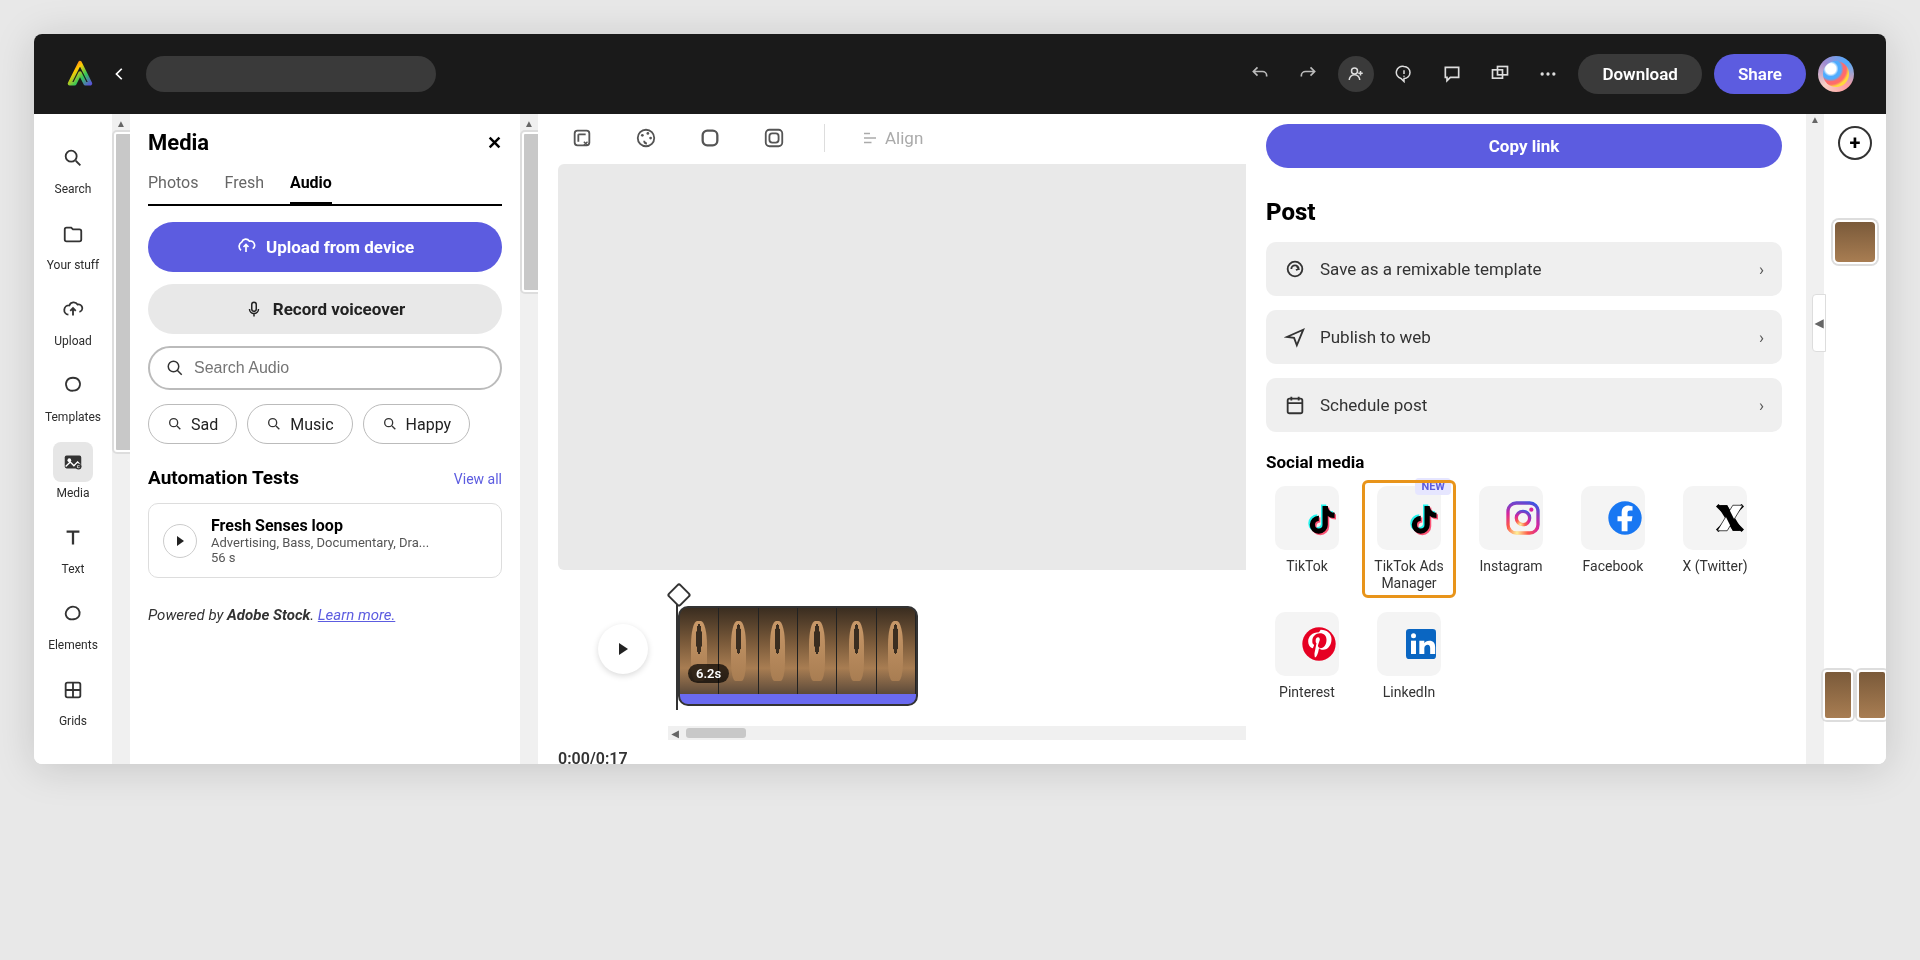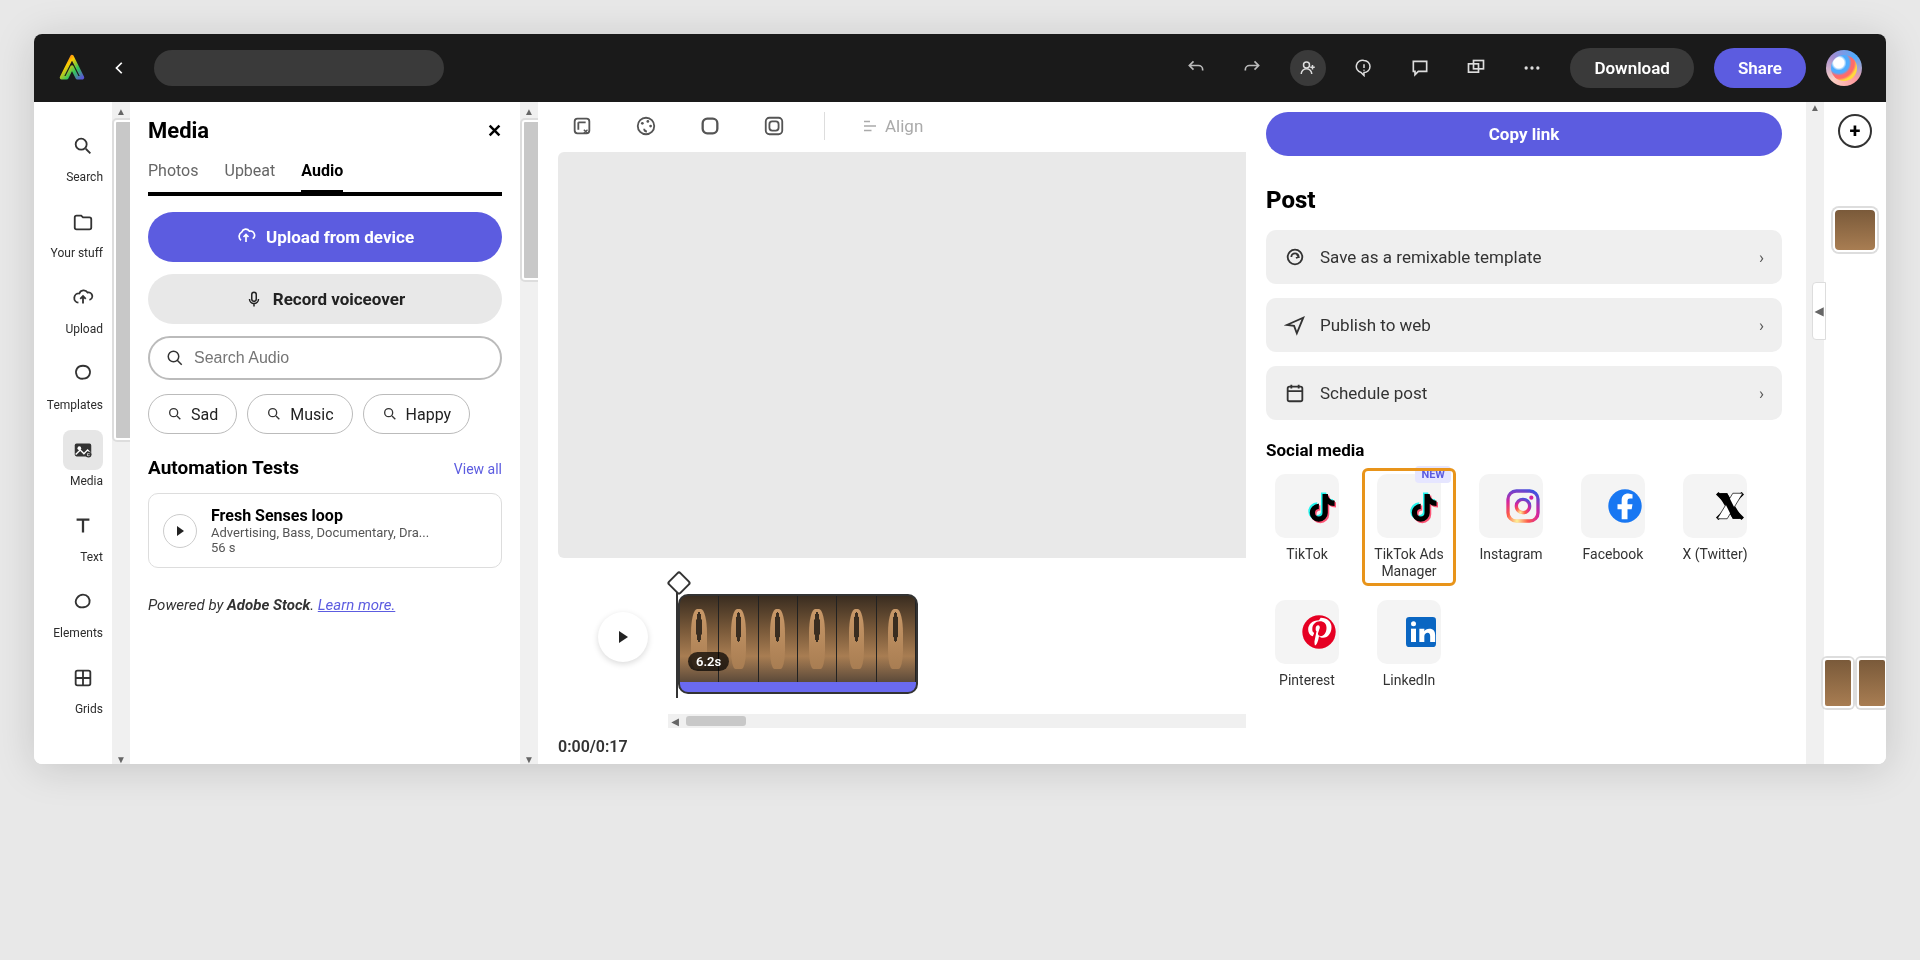--- a/index.html
+++ b/index.html
@@ -1,53 +1,53 @@
 <!DOCTYPE html>
 <html><head>
 <meta charset="utf-8">
 <style>
   * { box-sizing: border-box; margin: 0; padding: 0; }
   body { font-family: -apple-system, BlinkMacSystemFont, 'Segoe UI', Roboto, sans-serif; background: #e8e8e8; width: 1920px; height: 960px; overflow: hidden; position: relative; }
   .app-frame { position: absolute; left: 34px; top: 34px; right: 34px; bottom: 196px; background: #fff; box-shadow: 0 4px 40px rgba(0,0,0,0.15); border-radius: 8px; overflow: hidden; }
 
   
-  .topbar { height: 68px; background: #1a1a1a; display: flex; align-items: center; padding: 0 24px; gap: 20px; }
+  .topbar { height: 80px; background: #1a1a1a; display: flex; align-items: center; padding: 0 32px; gap: 12px; }
   .logo { width: 28px; height: 28px; }
   .logo svg { width: 100%; height: 100%; }
   .back-btn { width: 28px; height: 28px; display: flex; align-items: center; justify-content: center; color: #fff; cursor: pointer; }
   .search-pill { width: 290px; height: 36px; background: #3a3a3a; border-radius: 18px; }
   .topbar-spacer { flex: 1; }
   .tb-icon { width: 36px; height: 36px; display: flex; align-items: center; justify-content: center; color: #ccc; cursor: pointer; border-radius: 50%; }
   .tb-icon.dark { background: #3a3a3a; }
   .tb-btn { height: 40px; padding: 0 24px; border-radius: 20px; display: flex; align-items: center; font-weight: 600; cursor: pointer; font-size: 17px; }
   .tb-btn.download { background: #3a3a3a; color: #fff; }
   .tb-btn.share { background: #5c5ce0; color: #fff; }
   .avatar { width: 36px; height: 36px; border-radius: 50%; background: conic-gradient(from 45deg, #4facfe, #ff9a9e, #fad0c4, #a18cd1, #4facfe); display: flex; align-items: center; justify-content: center; }
   .avatar-inner { width: 26px; height: 26px; border-radius: 50%; background: radial-gradient(circle at 30% 30%, #fff 0 20%, #4facfe 30% 40%, #ff6b6b 50% 60%, #ffd93d 70% 80%, #6bcf7f 90%); }
 
   
   .body { display: flex; height: calc(100% - 64px); }
 
   
   .rail { width: 78px; background: #fff; display: flex; flex-direction: column; align-items: center; padding-top: 16px; gap: 2px; }
-  .rail-item { display: flex; flex-direction: column; align-items: flex-end; gap: 4px; padding: 8px 4px; width: 68px; cursor: pointer; font-size: 12px; color: #2c2c2c; }
+  .rail-item { display: flex; flex-direction: column; align-items: center; gap: 4px; padding: 8px 4px; width: 68px; cursor: pointer; font-size: 12px; color: #2c2c2c; }
   .rail-item .ico { width: 40px; height: 40px; display: flex; align-items: center; justify-content: center; border-radius: 8px; }
   .rail-item.active .ico { background: #e6e6e6; }
 
   
   .vscroll { width: 18px; background: #f0f0f0; position: relative; }
   .vscroll .arrow { position: absolute; left: 0; right: 0; height: 18px; display: flex; align-items: center; justify-content: center; color: #666; font-size: 10px; }
   .vscroll .thumb { position: absolute; left: 2px; right: 2px; background: #c8c8c8; border-radius: 3px; }
 
   
   .media-panel { width: 390px; background: #fff; padding: 16px 18px 8px 18px; display: flex; flex-direction: column; position: relative; }
   .media-head { display: flex; justify-content: space-between; align-items: center; margin-bottom: 12px; }
   .media-head h2 { font-size: 22px; font-weight: 700; }
   .close-x { cursor: pointer; font-size: 18px; font-weight: 700;}
-  .media-tabs { display: flex; gap: 26px; border-bottom: 4px solid #000000; margin-bottom: 16px; }
+  .media-tabs { display: flex; gap: 26px; border-bottom: 2px solid #000000; margin-bottom: 16px; }
   .media-tab { padding: 6px 0 10px 0; font-size: 16px; color: #666; cursor: pointer; }
   .media-tab.active { color: #000; font-weight: 700; border-bottom: 3px solid #000; margin-bottom: -1px; }
   .big-btn { height: 50px; border-radius: 25px; display: flex; align-items: center; justify-content: center; gap: 10px; font-weight: 700; font-size: 17px; cursor: pointer; margin-bottom: 12px; }
   .big-btn.primary { background: #5c5ce0; color: #fff; }
   .big-btn.secondary { background: #e8e8e8; color: #222; }
   .search-box { height: 44px; border: 2px solid #bbb; border-radius: 22px; display: flex; align-items: center; padding: 0 16px; gap: 10px; margin-bottom: 14px; color: #666; }
   .search-box input { border: none; outline: none; font-size: 16px; flex: 1; color: #666; background: transparent; }
   .tag-row { display: flex; gap: 10px; margin-bottom: 22px; }
   .tag-chip { height: 40px; display: flex; align-items: center; gap: 8px; padding: 0 18px; border: 1px solid #bbb; border-radius: 20px; cursor: pointer; font-size: 16px; color: #222;}
   .section-head { display: flex; justify-content: space-between; align-items: baseline; margin-bottom: 14px; }
@@ -272,21 +272,21 @@
       <div class="arrow" style="bottom:0">▼</div>
     </div>
 
     <div class="media-panel">
       <div class="media-head">
         <h2>Media</h2>
         <div class="close-x">✕</div>
       </div>
       <div class="media-tabs" id="media-tabs">
           <div class="media-tab">Photos</div>
-          <div class="media-tab">Upbeat</div>
+          <div class="media-tab">Fresh</div>
           <div class="media-tab active">Audio</div>
         </div>
       <div class="big-btn primary">
         <svg width="20" height="20" viewBox="0 0 24 24">
             <path d="M6 16 A6 6 0 0 1 7 6 A5 5 0 0 1 16 5 A5 5 0 0 1 20 14 M12 18 V9 M9 12 L12 9 L15 12" stroke="#fff" stroke-width="2" fill="none"></path>
           </svg>
         <span>Upload from device</span>
       </div>
       <div class="big-btn secondary">
         <svg width="18" height="18" viewBox="0 0 24 24">

